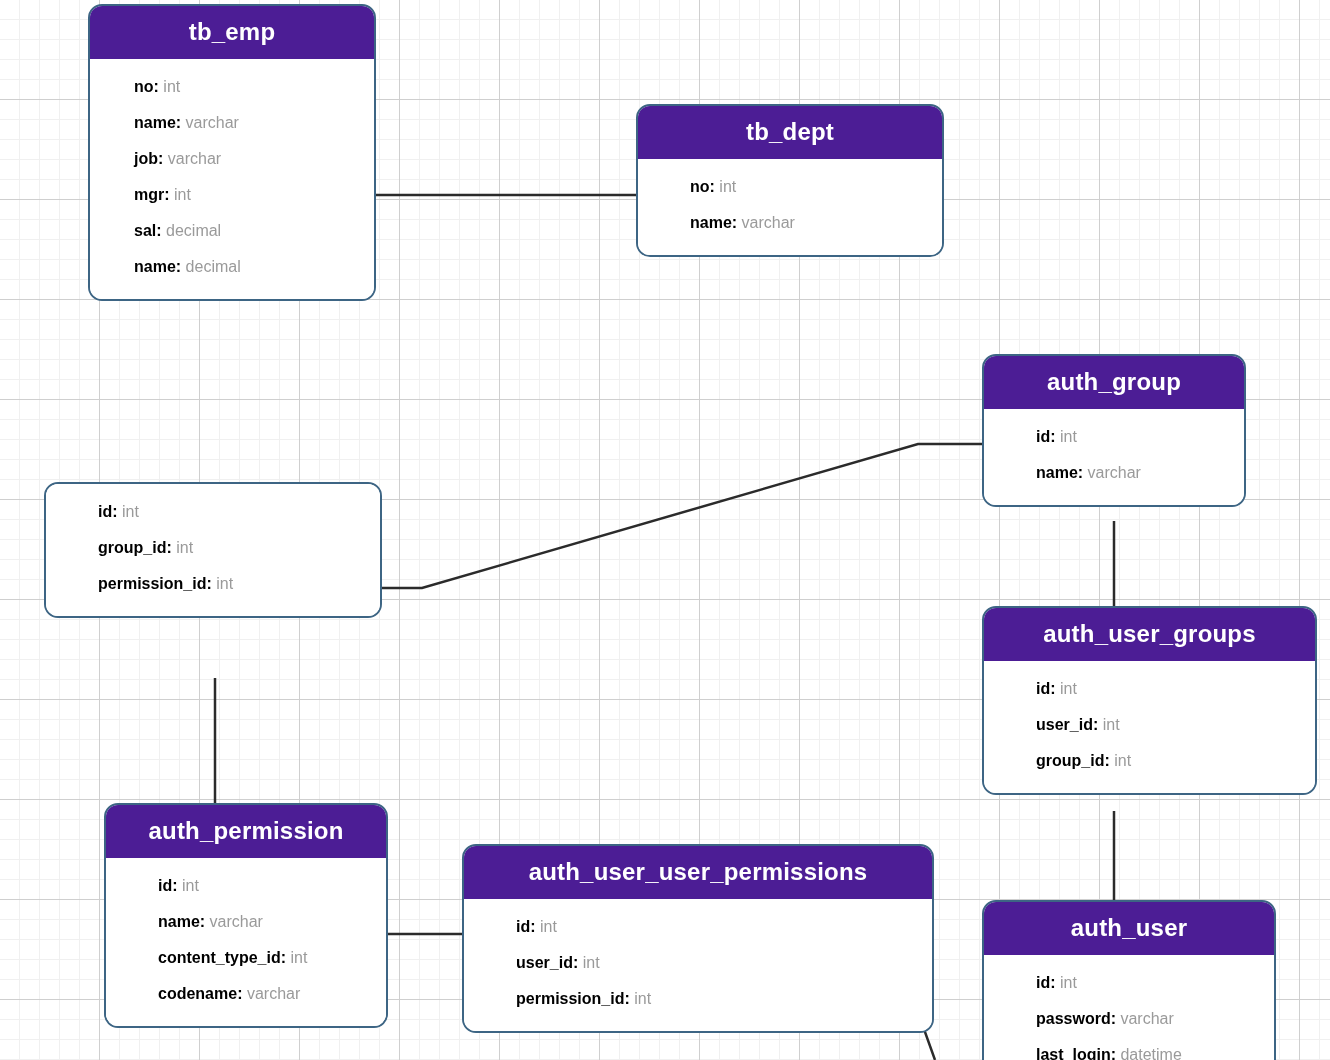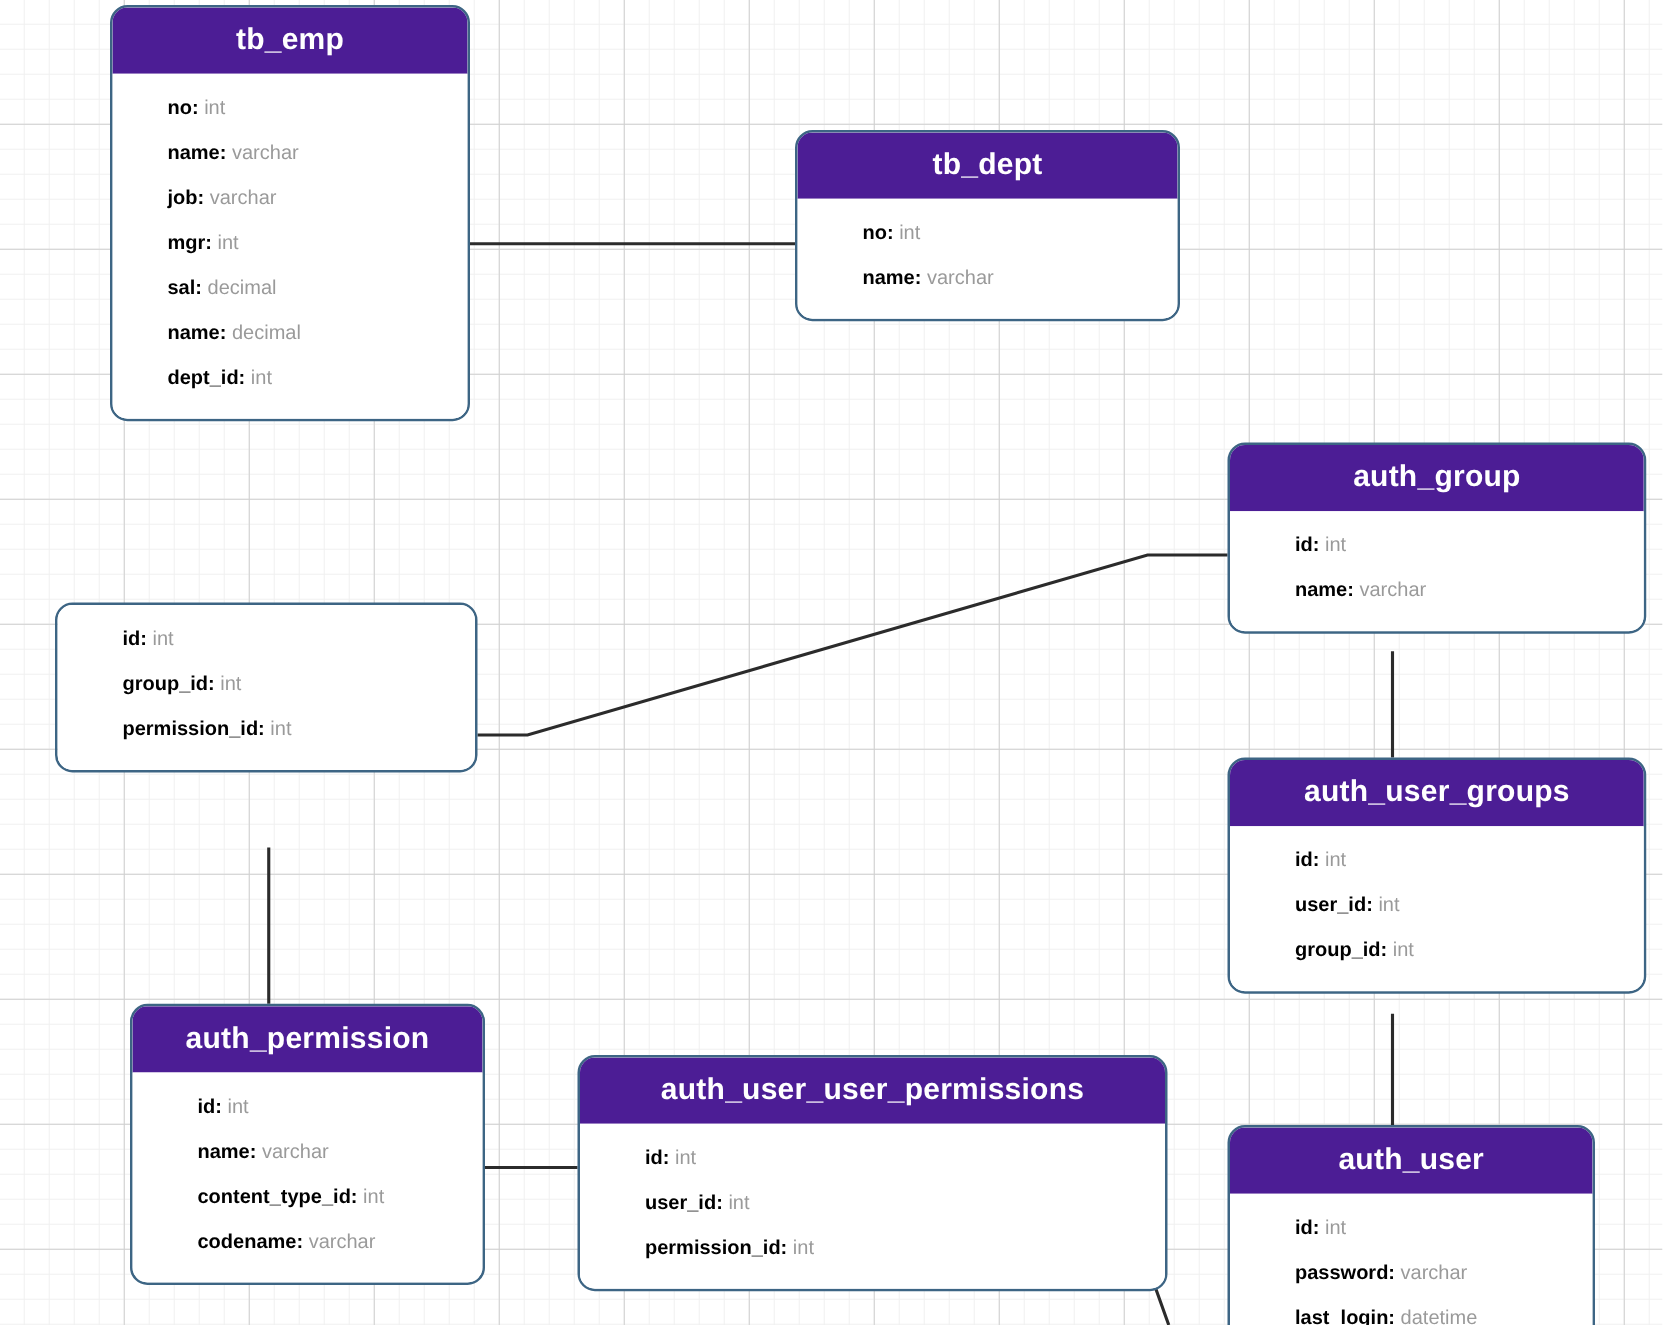--- a/index.html
+++ b/index.html
@@ -96,33 +96,32 @@
 
   <div class="entity indent-sm" style="left: 88px; top: 4px; width: 288px;">
     <div class="entity-header">tb_emp</div>
     <div class="entity-body">
       <div class="field"><span class="fname">no</span><span class="fname">:</span> <span class="ftype">int</span></div>
       <div class="field"><span class="fname">name</span><span class="fname">:</span> <span class="ftype">varchar</span></div>
       <div class="field"><span class="fname">job</span><span class="fname">:</span> <span class="ftype">varchar</span></div>
       <div class="field"><span class="fname">mgr</span><span class="fname">:</span> <span class="ftype">int</span></div>
       <div class="field"><span class="fname">sal</span><span class="fname">:</span> <span class="ftype">decimal</span></div>
       <div class="field"><span class="fname">name</span><span class="fname">:</span> <span class="ftype">decimal</span></div>
-      <div class="field"><span class="fname">dept_id</span><span class="fname">:</span> <span class="ftype">int</span></div>
     </div>
   </div>
 
   <div class="entity indent-md" style="left: 636px; top: 104px; width: 308px;">
     <div class="entity-header">tb_dept</div>
     <div class="entity-body">
       <div class="field"><span class="fname">no</span><span class="fname">:</span> <span class="ftype">int</span></div>
       <div class="field"><span class="fname">name</span><span class="fname">:</span> <span class="ftype">varchar</span></div>
     </div>
   </div>
 
-  <div class="entity indent-md" style="left: 982px; top: 354px; width: 335px;">
+  <div class="entity indent-md" style="left: 982px; top: 354px; width: 264px;">
     <div class="entity-header">auth_group</div>
     <div class="entity-body">
       <div class="field"><span class="fname">id</span><span class="fname">:</span> <span class="ftype">int</span></div>
       <div class="field"><span class="fname">name</span><span class="fname">:</span> <span class="ftype">varchar</span></div>
     </div>
   </div>
 
   <div class="entity indent-md" style="left: 44px; top: 482px; width: 338px;">
     <div class="entity-body">
       <div class="field"><span class="fname">id</span><span class="fname">:</span> <span class="ftype">int</span></div>

